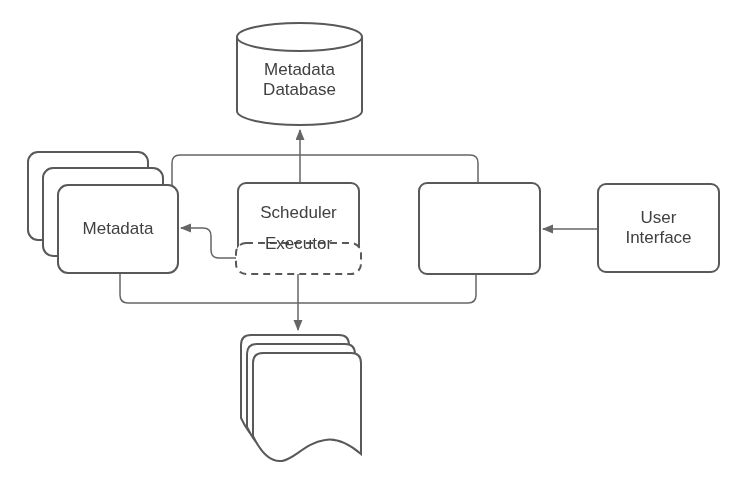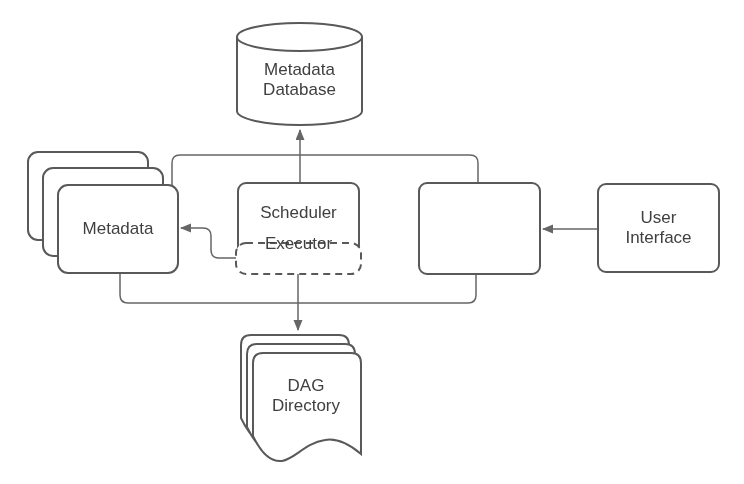--- a/index.html
+++ b/index.html
@@ -89,16 +89,14 @@
   <div class="label" style="left:58px; top:185px; width:120px; height:88px;">Metadata</div>
 
   <div class="label" style="left:238px; top:183px; width:121px; height:60px;">Scheduler</div>
 
   <div class="label" style="left:236px; top:228px; width:125px; height:31px;">Executor</div>
 
 
   <div class="label" style="left:598px; top:184px; width:121px; height:88px;">User
 Interface</div>
 
-  <div class="label" style="left:250px; top:353px; width:112px; height:85px;">DAG
-Directory</div>
 
 </div>
 
 </body></html>

